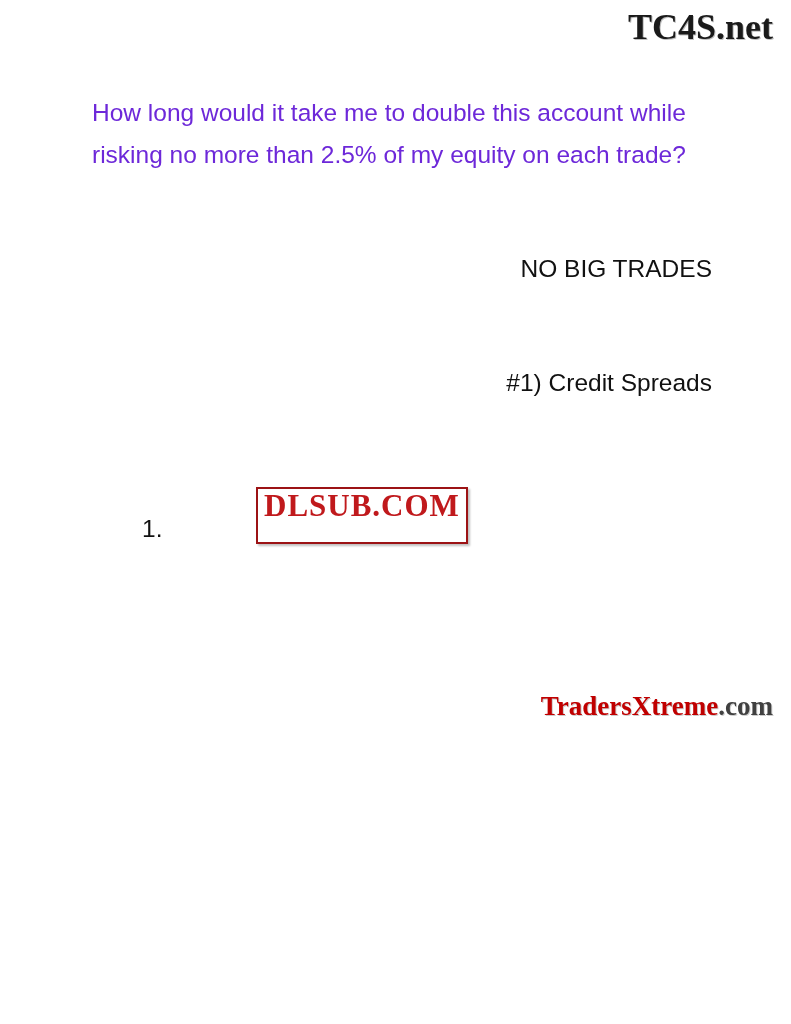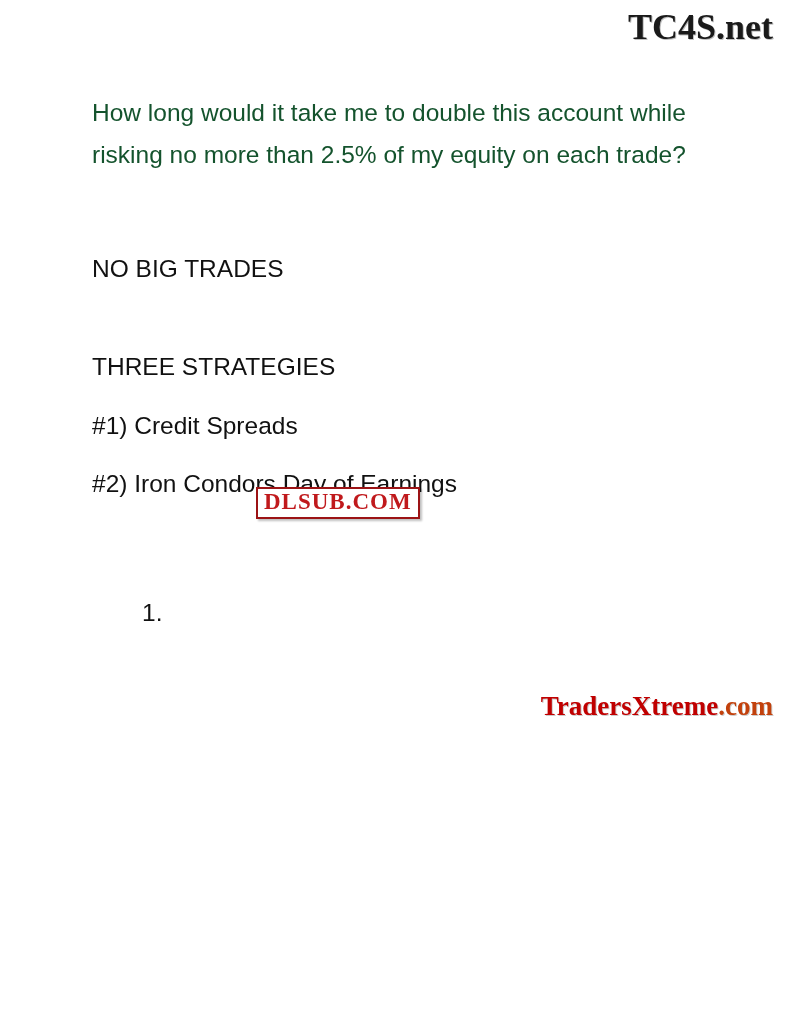--- a/index.html
+++ b/index.html
@@ -41,65 +41,66 @@
     position: absolute;
     bottom: 10px;
     right: 18px;
     font-family: "Liberation Serif", serif;
     font-weight: bold;
     font-size: 27px;
     color: #c00000;
     text-shadow: 1px 1px 0 rgba(0,0,0,0.2);
   }
   .bottom-watermark .dot-com {
-    color: #c2410c;
+    color: #404040;
   }
 
   
   .stamp {
     position: absolute;
     top: 487px;
     left: 256px;
     font-family: "Liberation Serif", serif;
     font-weight: bold;
-    font-size: 23px;
+    font-size: 31px;
     letter-spacing: 1px;
     color: #c0191c;
     background: #ffffff;
     border: 2px solid #9c1315;
-    padding: 1px 6px 3px 6px;
+    padding: 1px 6px 19px 6px;
     box-shadow: 2px 2px 2px rgba(0,0,0,0.25);
     line-height: 1.05;
     white-space: nowrap;
   }
 
   .content {
     position: absolute;
     left: 92px;
     top: 92px;
     width: 620px;
   }
 
   .para {
     font-size: 24.5px;
     line-height: 1.72;
-    color: #14532d;
+    color: #6d28d9;
     margin: 0;
     max-width: 600px;
   }
 
   .block-gap-lg { height: 56px; }
   .block-gap-sm { height: 16px; }
 
   .line {
     font-size: 24.5px;
     line-height: 1.72;
     color: #111111;
     margin: 0;
     white-space: pre;
+    text-align: right;
   }
 
   .list-item {
     font-size: 24.5px;
     line-height: 1.6;
     color: #111111;
     margin: 0;
     display: flex;
     padding-left: 50px;
   }
@@ -125,27 +126,25 @@
 
     <div class="block-gap-lg"></div>
 
 
     <div class="block-gap-sm"></div>
 
     <p class="line">NO BIG TRADES</p>
 
     <div class="block-gap-lg"></div>
 
-    <p class="line">THREE STRATEGIES</p>
 
     <div class="block-gap-sm"></div>
 
     <p class="line">#1) Credit Spreads</p>
     <div class="block-gap-sm"></div>
-    <p class="line">#2) Iron Condors Day of Earnings</p>
     <div class="block-gap-sm"></div>
 
     <div class="block-gap-lg"></div>
 
 
     <div class="block-gap-sm"></div>
 
     <div class="list-item">
       <span class="num">1.</span>
     </div>

